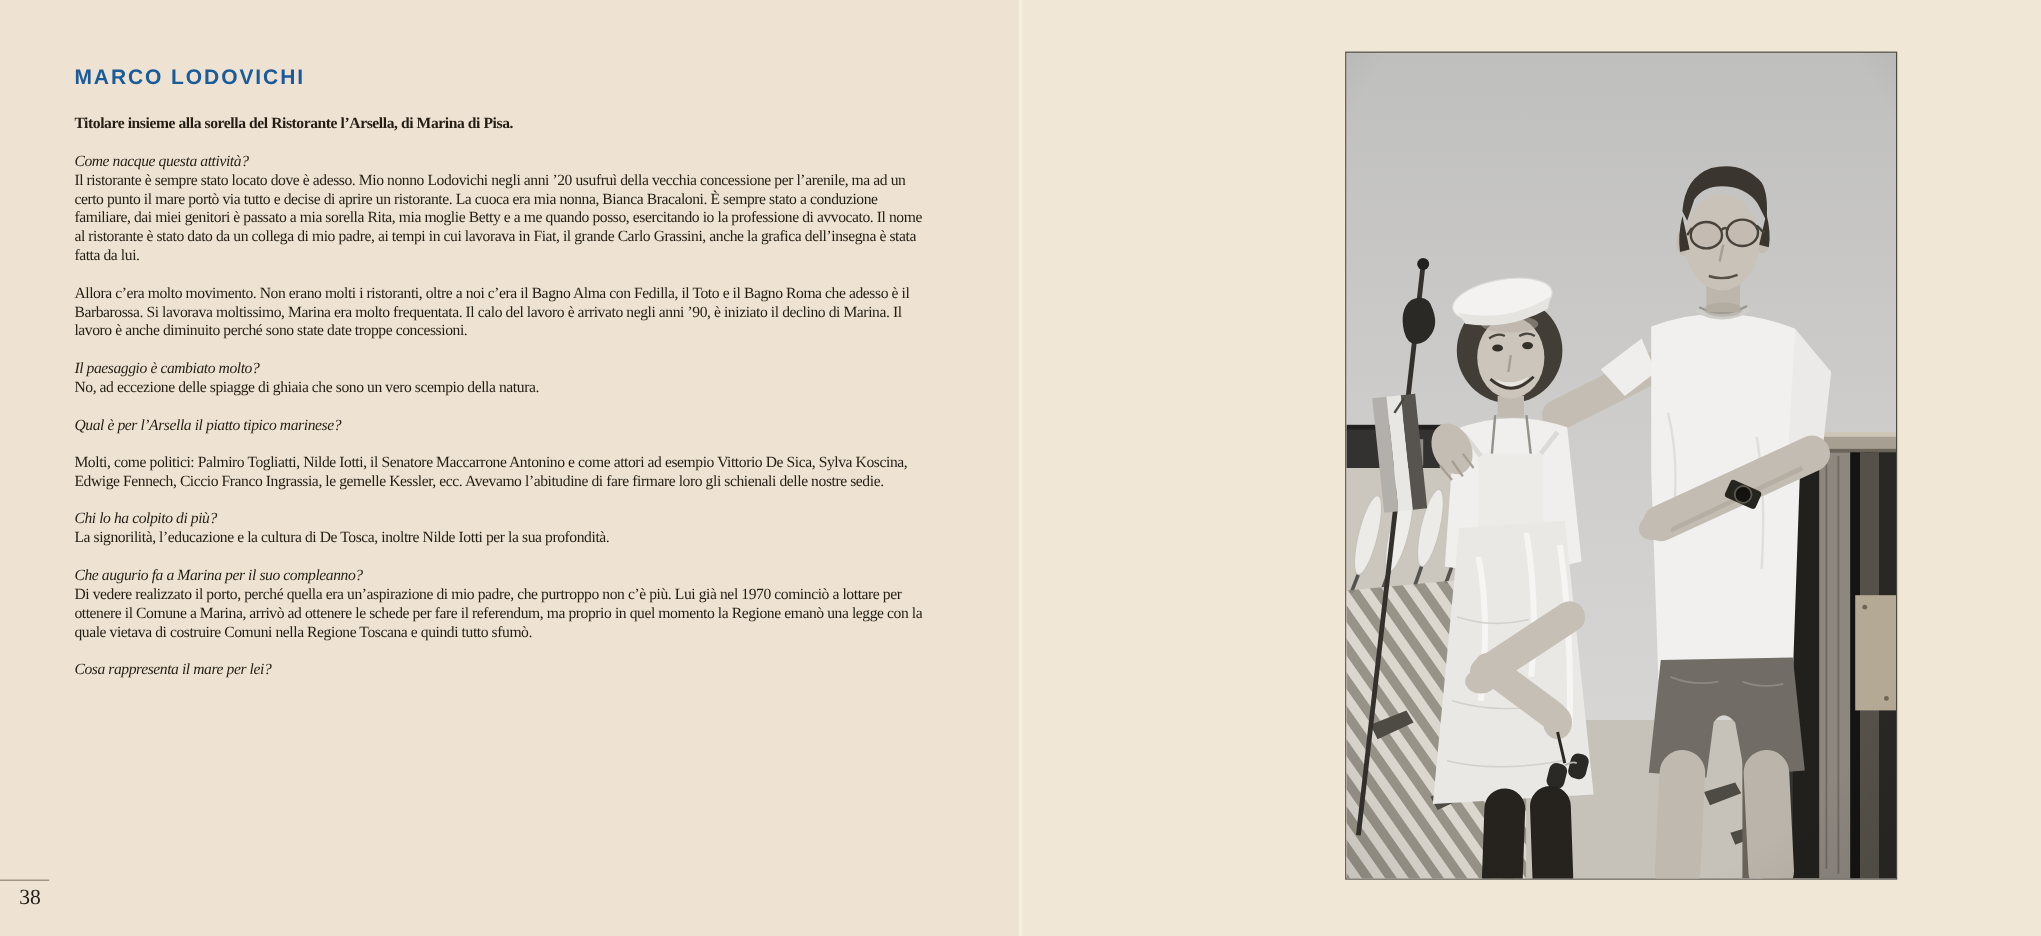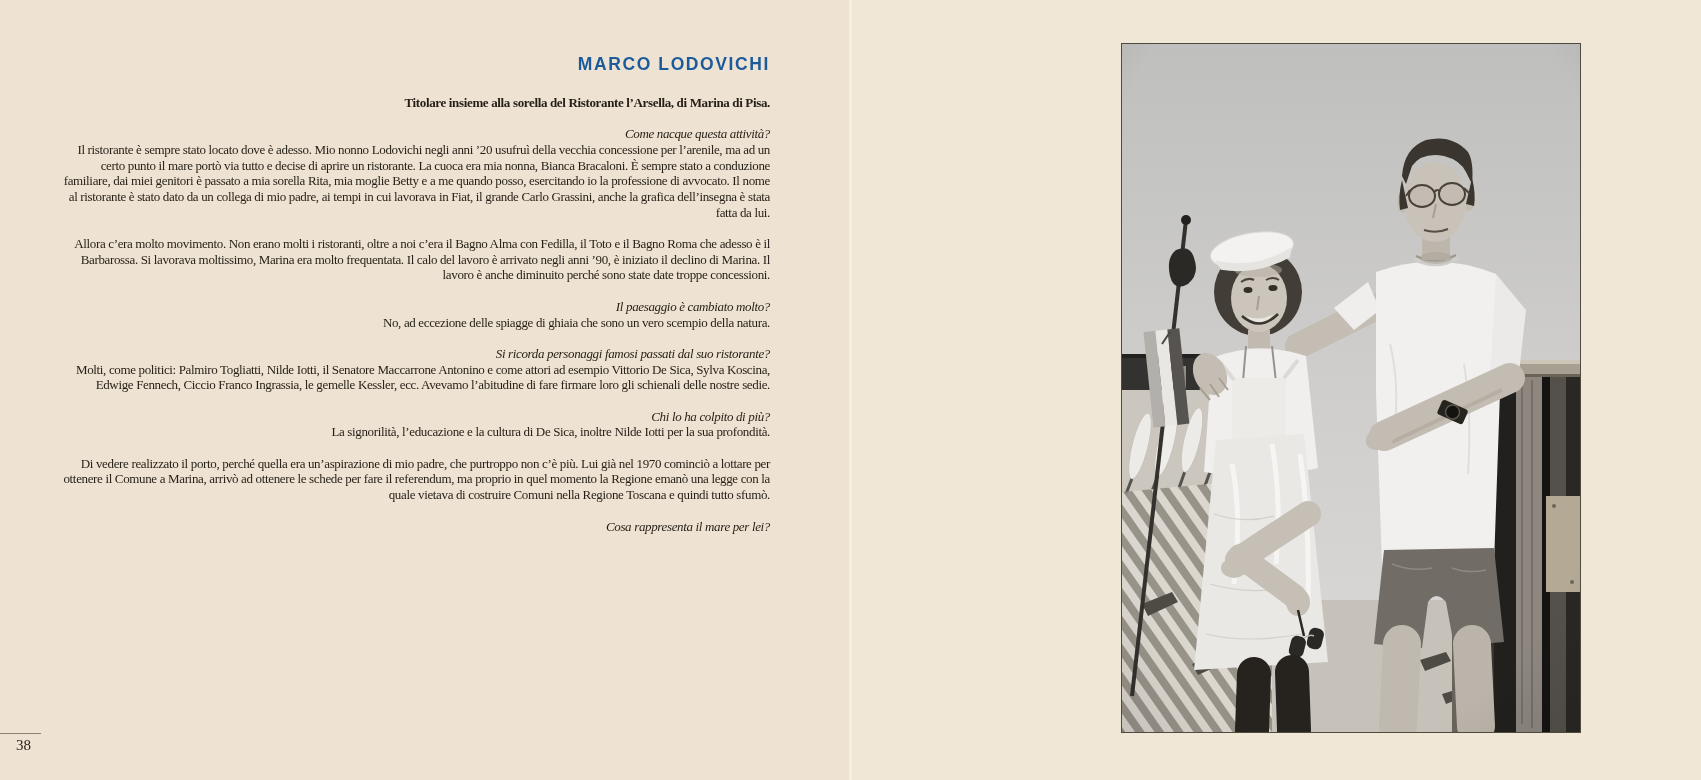--- a/index.html
+++ b/index.html
@@ -19,41 +19,41 @@
   }
   .gutter {
     position: absolute; left: 849px; top: 0; width: 3px; height: 780px;
     background: #f6eede;
   }
 
   
   .text-col {
     position: absolute; left: 62px; top: 57px; width: 708px;
     color: #241e15;
-    font-size: 13px; line-height: 15.7px; letter-spacing: -0.35px; text-align: right;
+    font-size: 13px; line-height: 15.7px; letter-spacing: -0.35px;
   }
   .title {
     margin: 0 0 22px 0;
     font-family: "Liberation Sans", sans-serif;
     font-size: 17.5px; font-weight: bold; letter-spacing: 1.6px;
     color: #1b5a9b;
   }
   .intro { margin: 0 0 15.7px 0; font-weight: bold; }
   .intro p { margin: 0; }
   .qa { margin: 0 0 15.7px 0; font-family: Liberation Serif, serif; }
   .qa p { margin: 0; }
   .qa .q { font-style: italic; }
 
   .rule {
     position: absolute; left: 0; top: 733px; width: 41px; height: 1px;
     background: #8b8374;
   }
   .pagenum {
     position: absolute; left: 16px; top: 737px;
-    font-size: 15px; color: #241f18; letter-spacing: 0;
+    font-size: 18px; color: #241f18; letter-spacing: 0;
   }
 
   
   .photo {
     position: absolute; left: 1121px; top: 43px; margin: 0;
     width: 458px; height: 688px;
     border: 1px solid #4f4a40;
     background: #cfcecc;
   }
   .photo svg { display: block; }
@@ -78,30 +78,31 @@
       <p class="a">Il ristorante è sempre stato locato dove è adesso. Mio nonno Lodovichi negli anni ’20 usufruì della vecchia concessione per l’arenile, ma ad un certo punto il mare portò via tutto e decise di aprire un ristorante. La cuoca era mia nonna, Bianca Bracaloni. È sempre stato a conduzione familiare, dai miei genitori è passato a mia sorella Rita, mia moglie Betty e a me quando posso, esercitando io la professione di avvocato. Il nome al ristorante è stato dato da un collega di mio padre, ai tempi in cui lavorava in Fiat, il grande Carlo Grassini, anche la grafica dell’insegna è stata fatta da lui.</p>
     </section>
     <section class="qa">
       <p class="a">Allora c’era molto movimento. Non erano molti i ristoranti, oltre a noi c’era il Bagno Alma con Fedilla, il Toto e il Bagno Roma che adesso è il Barbarossa. Si lavorava moltissimo, Marina era molto frequentata. Il calo del lavoro è arrivato negli anni ’90, è iniziato il declino di Marina. Il lavoro è anche diminuito perché sono state date troppe concessioni.</p>
     </section>
     <section class="qa">
       <p class="q">Il paesaggio è cambiato molto?</p>
       <p class="a">No, ad eccezione delle spiagge di ghiaia che sono un vero scempio della natura.</p>
     </section>
     <section class="qa">
-    </section>
-    <section class="qa">
-      <p class="q">Si ricorda personaggi famosi passati dal suo ristorante?</p>
+      <p class="q">Qual è per l’Arsella il piatto tipico marinese?</p>
+    </section>
+    <section class="qa">
       <p class="a">Molti, come politici: Palmiro Togliatti, Nilde Iotti, il Senatore Maccarrone Antonino e come attori ad esempio Vittorio De Sica, Sylva Koscina, Edwige Fennech, Ciccio Franco Ingrassia, le gemelle Kessler, ecc. Avevamo l’abitudine di fare firmare loro gli schienali delle nostre sedie.</p>
     </section>
     <section class="qa">
       <p class="q">Chi lo ha colpito di più?</p>
-      <p class="a">La signorilità, l’educazione e la cultura di De Sica, inoltre Nilde Iotti per la sua profondità.</p>
-    </section>
-    <section class="qa">
+      <p class="a">La signorilità, l’educazione e la cultura di De Tosca, inoltre Nilde Iotti per la sua profondità.</p>
+    </section>
+    <section class="qa">
+      <p class="q">Che augurio fa a Marina per il suo compleanno?</p>
       <p class="a">Di vedere realizzato il porto, perché quella era un’aspirazione di mio padre, che purtroppo non c’è più. Lui già nel 1970 cominciò a lottare per ottenere il Comune a Marina, arrivò ad ottenere le schede per fare il referendum, ma proprio in quel momento la Regione emanò una legge con la quale vietava di costruire Comuni nella Regione Toscana e quindi tutto sfumò.</p>
     </section>
     <section class="qa">
       <p class="q">Cosa rappresenta il mare per lei?</p>
     </section>
   </main>
 
   <div class="rule"></div>
   <div class="pagenum">38</div>
 

